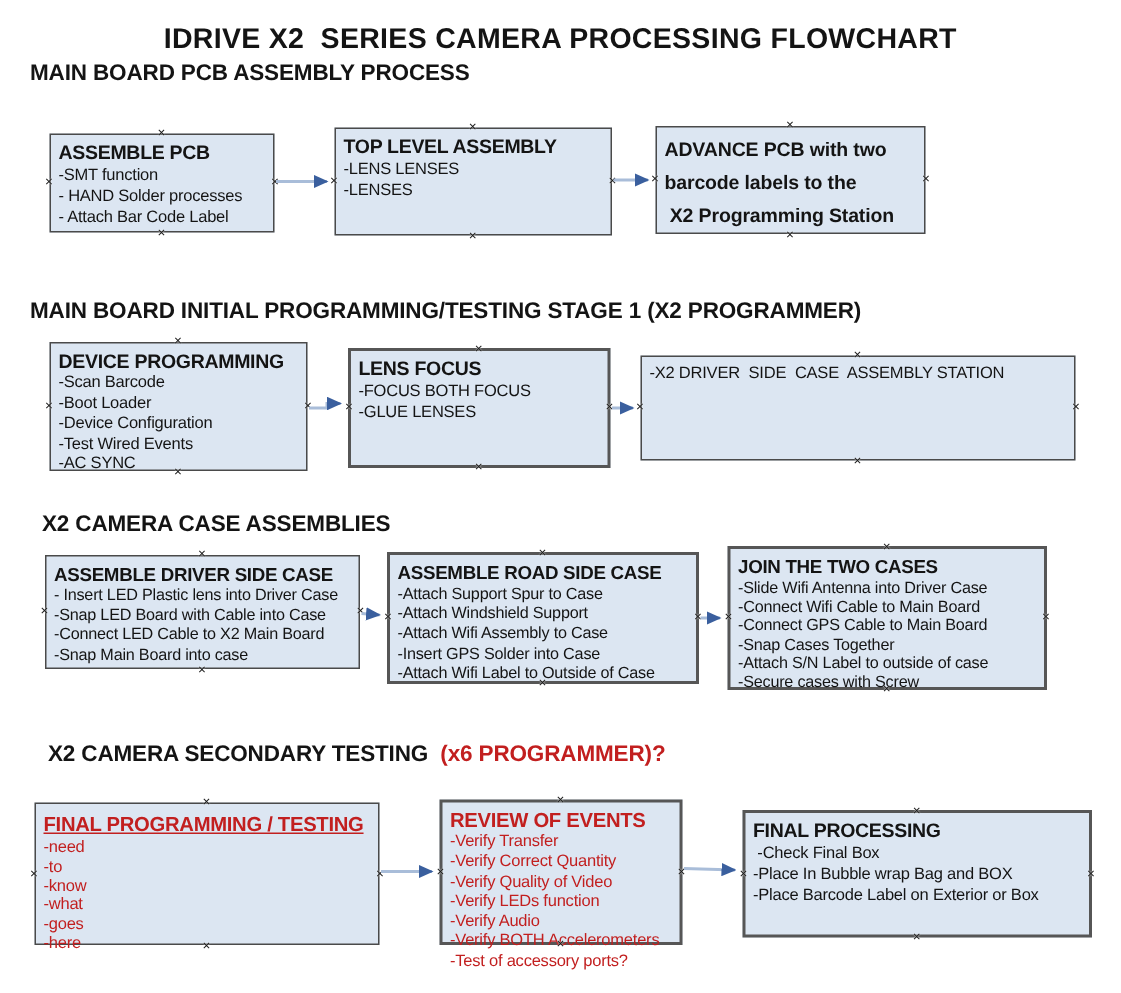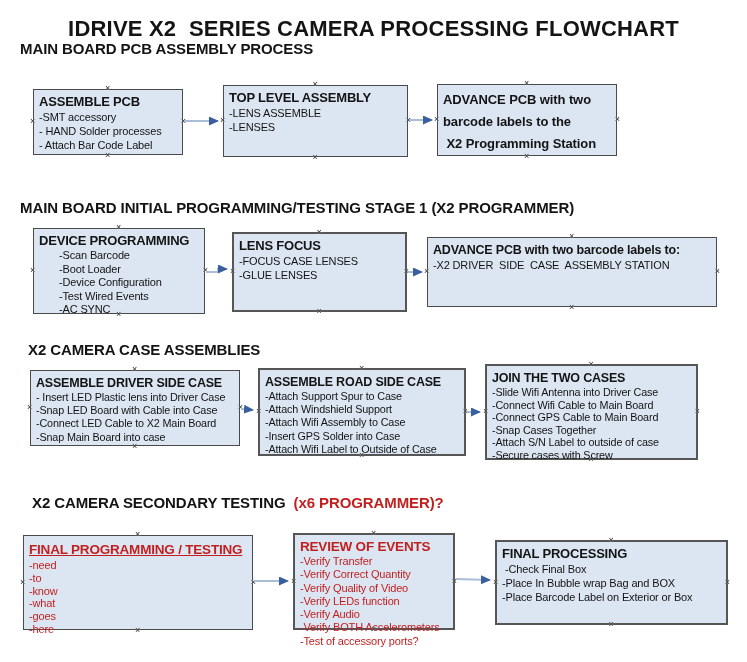--- a/index.html
+++ b/index.html
@@ -10,21 +10,21 @@
     --arrow-head:#3a5f9e;
     --ink:#141414;
   }
   html,body{margin:0;padding:0;background:#fff;}
   #canvas{
     position:relative;width:747px;height:662px;background:#ffffff;overflow:hidden;
     font-family:"Liberation Sans","DejaVu Sans",sans-serif;color:var(--ink);
   }
   .main-title{
     position:absolute;left:0;right:0;top:16px;text-align:center;
-    font-size:22px;font-weight:bold;letter-spacing:.2px;white-space:pre;
+    font-size:19px;font-weight:bold;letter-spacing:.2px;white-space:pre;
   }
   .sec-heading{
     position:absolute;font-size:15px;font-weight:bold;white-space:pre;letter-spacing:-.1px;
   }
   .sec-heading .red-part{color:var(--red);}
   #h1{left:20px;top:40px;}
   #h2{left:20px;top:199px;}
   #h3{left:28px;top:341px;}
   #h4{left:32px;top:494px;}
 
@@ -37,21 +37,21 @@
   .fbox-title:empty{display:none;}
   .fbox-item{font-size:11px;line-height:14px;white-space:pre;letter-spacing:-.15px;}
   .fbox.red-text .fbox-title,.fbox.red-text .fbox-item{color:var(--red);}
 
   
   #box-a{left:33px;top:89px;width:150px;height:66px;}
   #box-b{left:223px;top:85px;width:185px;height:72px;}
   #box-c{left:437px;top:84px;width:180px;height:72px;}
   #box-c .fbox-item{font-weight:bold;font-size:13px;line-height:22px;letter-spacing:-.1px;}
   #box-d{left:33px;top:228px;width:172px;height:86px;}
-  #box-d .fbox-item{line-height:13.5px;margin-left:20px;}
+  #box-d .fbox-item{line-height:13.5px;}
   #box-e{left:232px;top:232px;width:175px;height:80px;}
   #box-f{left:427px;top:237px;width:290px;height:70px;}
   #box-f .fbox-title{font-size:12.5px;}
   #box-g{left:30px;top:370px;width:210px;height:76px;}
   #box-h{left:258px;top:368px;width:208px;height:88px;}
   #box-g .fbox-title,#box-h .fbox-title,#box-i .fbox-title{font-size:12.5px;}
   #box-g .fbox-item,#box-h .fbox-item,#box-i .fbox-item{font-size:10.8px;line-height:13.2px;}
   #box-i{left:485px;top:364px;width:213px;height:96px;}
   #box-i .fbox-item{line-height:12.6px;}
   #box-j{left:23px;top:535px;width:230px;height:95px;}
@@ -82,33 +82,33 @@
   <div class="main-title">IDRIVE X2  SERIES CAMERA PROCESSING FLOWCHART</div>
 
   <div class="sec-heading" id="h1"><span>MAIN BOARD PCB ASSEMBLY PROCESS</span><span class="red-part"></span></div>
   <div class="sec-heading" id="h2"><span>MAIN BOARD INITIAL PROGRAMMING/TESTING STAGE 1 (X2 PROGRAMMER)</span><span class="red-part"></span></div>
   <div class="sec-heading" id="h3"><span>X2 CAMERA CASE ASSEMBLIES</span><span class="red-part"></span></div>
   <div class="sec-heading" id="h4"><span>X2 CAMERA SECONDARY TESTING  </span><span class="red-part">(x6 PROGRAMMER)?</span></div>
 
   <div class="fbox" id="box-a">
     <div class="fbox-title">ASSEMBLE PCB</div>
     <div class="fbox-items">
-        <div class="fbox-item">-SMT accessory</div>
+        <div class="fbox-item">-SMT function</div>
         <div class="fbox-item">- HAND Solder processes</div>
         <div class="fbox-item">- Attach Bar Code Label</div>
       </div>
   <span class="anchor anchor-n">×</span>
       <span class="anchor anchor-s">×</span>
       <span class="anchor anchor-w">×</span>
       <span class="anchor anchor-e">×</span>
     </div>
   <div class="fbox" id="box-b">
     <div class="fbox-title">TOP LEVEL ASSEMBLY</div>
     <div class="fbox-items">
-        <div class="fbox-item">-LENS ASSEMBLE</div>
+        <div class="fbox-item">-LENS LENSES</div>
         <div class="fbox-item">-LENSES</div>
       </div>
   <span class="anchor anchor-n">×</span>
       <span class="anchor anchor-s">×</span>
       <span class="anchor anchor-w">×</span>
       <span class="anchor anchor-e">×</span>
     </div>
   <div class="fbox" id="box-c">
 
     <div class="fbox-items">
@@ -131,30 +131,29 @@
         <div class="fbox-item">-AC SYNC</div>
       </div>
   <span class="anchor anchor-n">×</span>
       <span class="anchor anchor-s">×</span>
       <span class="anchor anchor-w">×</span>
       <span class="anchor anchor-e">×</span>
     </div>
   <div class="fbox thick" id="box-e">
     <div class="fbox-title">LENS FOCUS</div>
     <div class="fbox-items">
-        <div class="fbox-item">-FOCUS CASE LENSES</div>
+        <div class="fbox-item">-FOCUS BOTH FOCUS</div>
         <div class="fbox-item">-GLUE LENSES</div>
       </div>
   <span class="anchor anchor-n">×</span>
       <span class="anchor anchor-s">×</span>
       <span class="anchor anchor-w">×</span>
       <span class="anchor anchor-e">×</span>
     </div>
   <div class="fbox" id="box-f">
-    <div class="fbox-title">ADVANCE PCB with two barcode labels to:</div>
     <div class="fbox-items">
         <div class="fbox-item">-X2 DRIVER  SIDE  CASE  ASSEMBLY STATION</div>
       </div>
   <span class="anchor anchor-n">×</span>
       <span class="anchor anchor-s">×</span>
       <span class="anchor anchor-w">×</span>
       <span class="anchor anchor-e">×</span>
     </div>
   <div class="fbox" id="box-g">
     <div class="fbox-title">ASSEMBLE DRIVER SIDE CASE</div>

